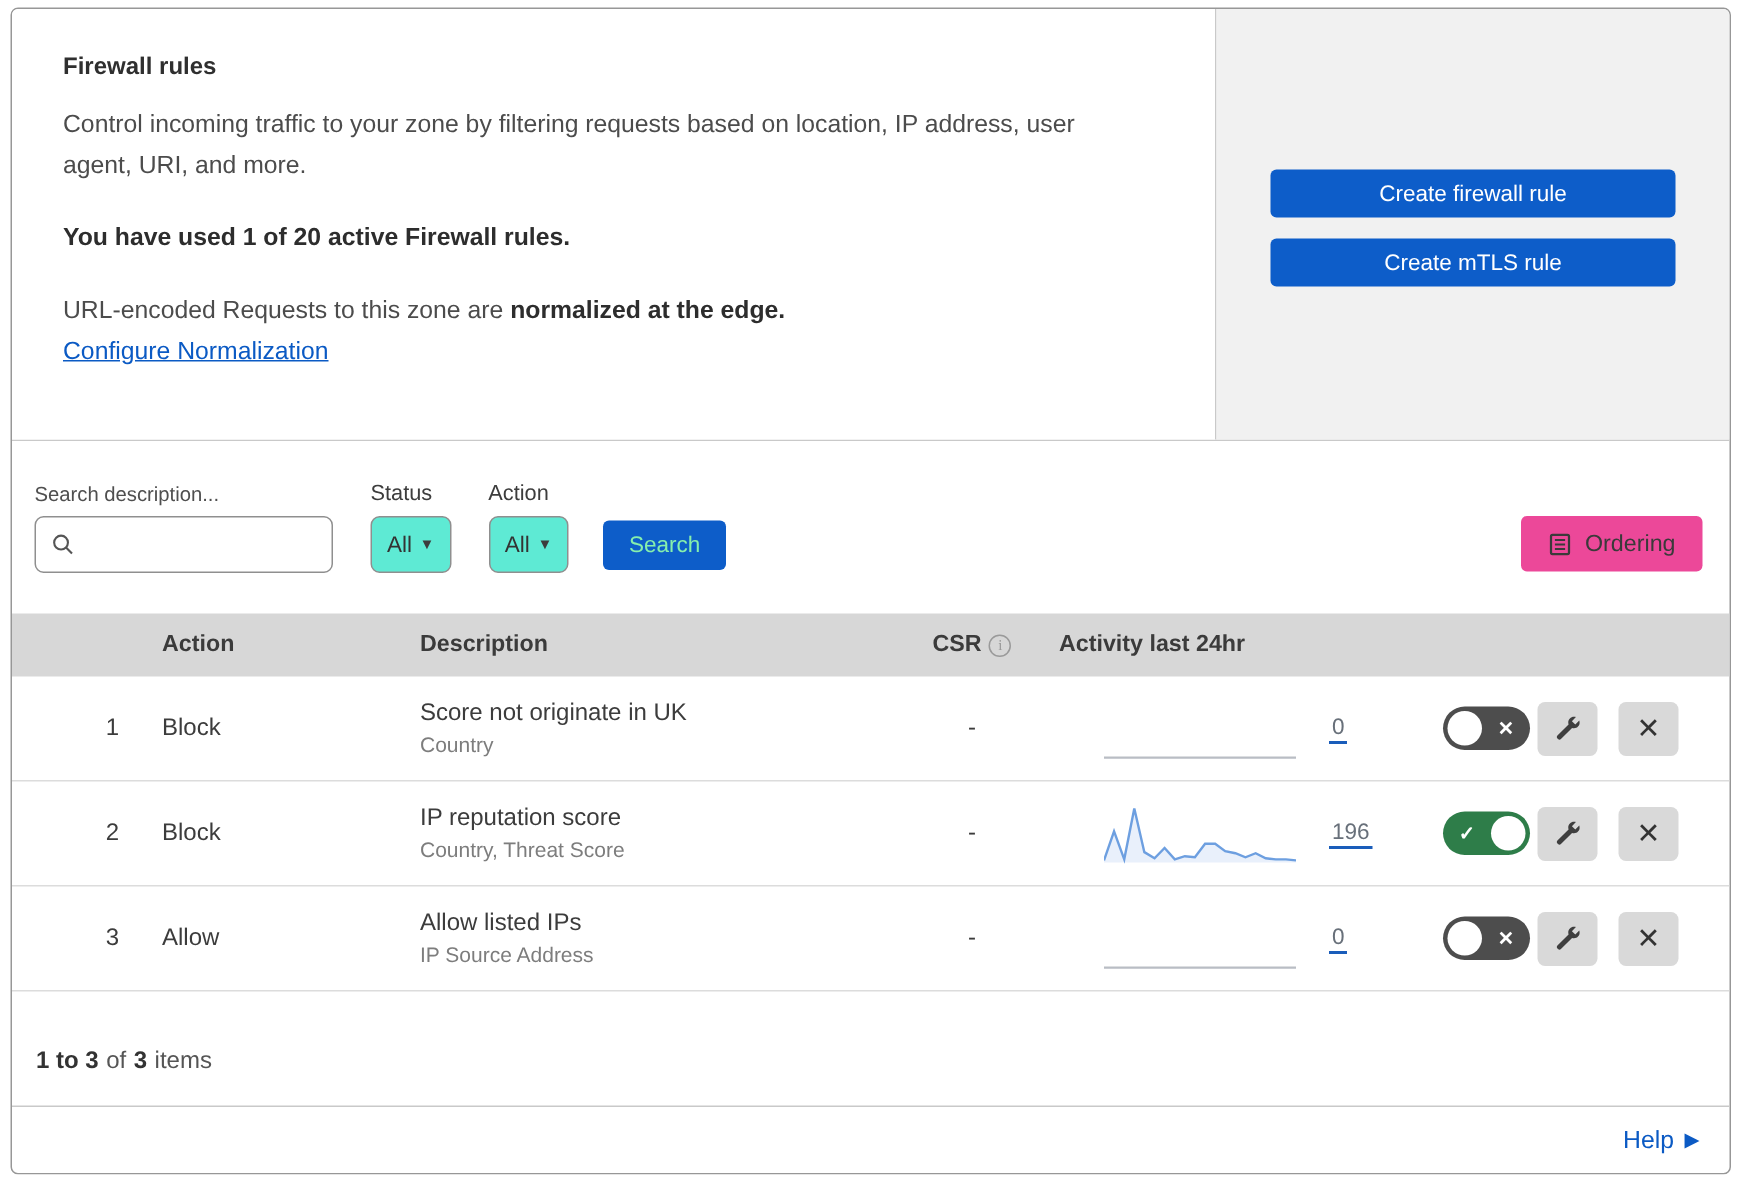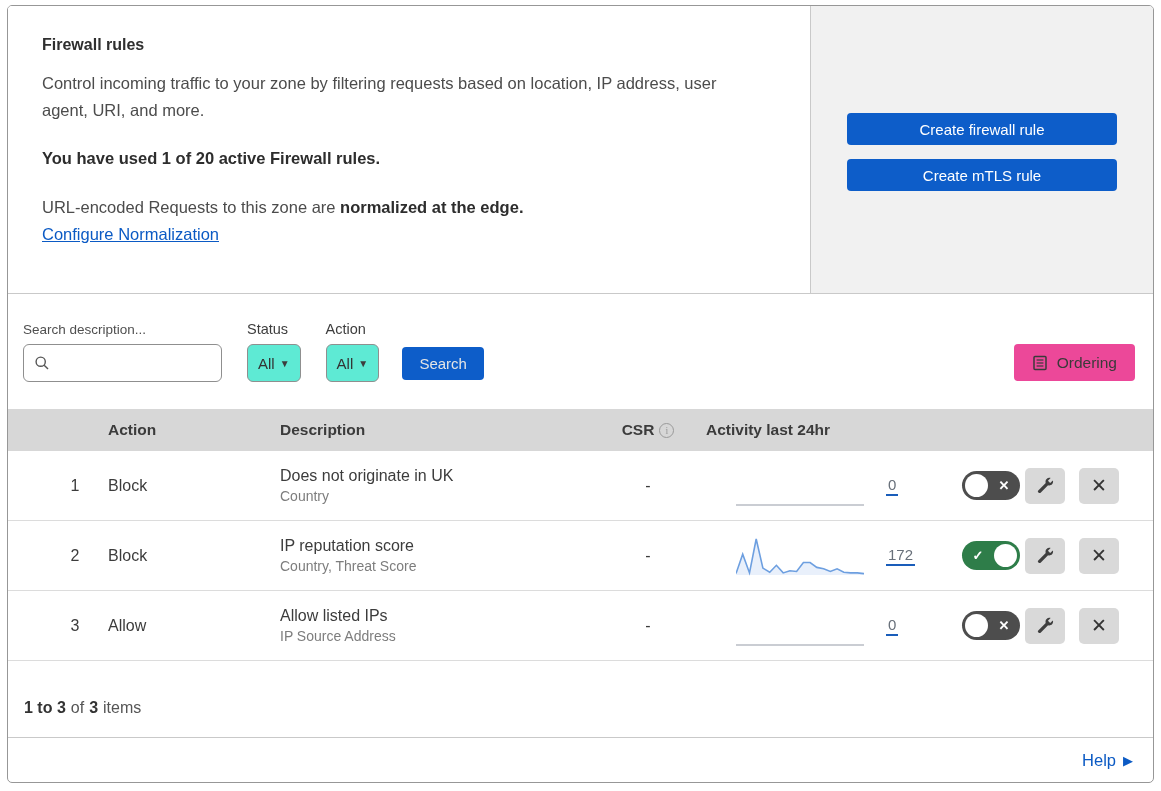--- a/index.html
+++ b/index.html
@@ -45,21 +45,21 @@
   .search-box svg { position:absolute; left:11px; top:11px; }
   .select-box {
     height:38px; border:1px solid #8f8f8f; border-radius:6px; background:#5eead4;
     display:flex; align-items:center; justify-content:center; gap:5px;
     padding:0 10px; font-size:15px; color:#333; cursor:pointer;
   }
   .caret { font-size:10px; color:#3d3d3d; }
   .ml16 { margin-left:15px; }
   .btn-search {
     margin-left:13px; margin-bottom:2px; width:82px; height:33px;
-    background:#0d5dc9; color:#e5e5e5; border:none; border-radius:4px;
+    background:#0d5dc9; color:#86efac; border:none; border-radius:4px;
     font-size:15px; cursor:pointer; font-family:inherit;
   }
   .btn-ordering {
     margin-left:auto; margin-bottom:1px; height:37px; padding:0 18px;
     background:#ec4899; color:#3a3a3a; border:none; border-radius:4px;
     font-size:15.5px; cursor:pointer; display:flex; align-items:center; gap:9px;
     font-family:inherit;
   }
 
   
@@ -169,21 +169,21 @@
     <div class="col-csr"><span>CSR</span><span class="info-i">i</span></div>
     <div class="col-activity">Activity last 24hr</div>
     <div class="col-toggle"></div>
     <div class="col-tools"></div>
   </div>
 
   <div class="trow">
     <div class="col-num">1</div>
     <div class="col-action">Block</div>
     <div class="col-desc">
-      <div class="desc-main">Does not originate in UK</div>
+      <div class="desc-main">Score not originate in UK</div>
       <div class="desc-sub">Country</div>
     </div>
     <div class="col-csr">-</div>
     <div class="col-activity">
       <svg class="spark" viewBox="0 0 128 42">
           <line x1="0" y1="40" x2="128" y2="40" stroke="#b9bdc4" stroke-width="1.5"></line>
         </svg>
       <a class="count-link">0</a>
     </div>
     <div class="col-toggle">
@@ -210,21 +210,21 @@
     <div class="col-desc">
       <div class="desc-main">IP reputation score</div>
       <div class="desc-sub">Country, Threat Score</div>
     </div>
     <div class="col-csr">-</div>
     <div class="col-activity">
       <svg class="spark" viewBox="0 0 128 42">
           <polygon points="0,40 0.0,38.6 6.7,19.2 13.5,37.9 20.2,4.0 26.9,33.1 33.7,37.2 40.4,30.3 47.2,37.9 53.9,35.8 60.6,36.5 67.4,27.5 74.1,27.5 80.8,32.4 87.6,33.8 94.3,36.5 101.1,33.8 107.8,37.2 114.5,37.9 121.3,37.9 128.0,38.6 128,40" fill="#e9f0fb"></polygon>
           <polyline points="0.0,38.6 6.7,19.2 13.5,37.9 20.2,4.0 26.9,33.1 33.7,37.2 40.4,30.3 47.2,37.9 53.9,35.8 60.6,36.5 67.4,27.5 74.1,27.5 80.8,32.4 87.6,33.8 94.3,36.5 101.1,33.8 107.8,37.2 114.5,37.9 121.3,37.9 128.0,38.6" fill="none" stroke="#6d9fe0" stroke-width="1.6"></polyline>
         </svg>
-      <a class="count-link">172</a>
+      <a class="count-link">196</a>
     </div>
     <div class="col-toggle">
       <button class="toggle on">
         <span class="t-glyph">✓</span>
         <span class="knob"></span>
       </button>
     </div>
     <div class="col-tools">
       <button class="icon-btn">
         <svg width="17" height="17" viewBox="0 0 16 16">

